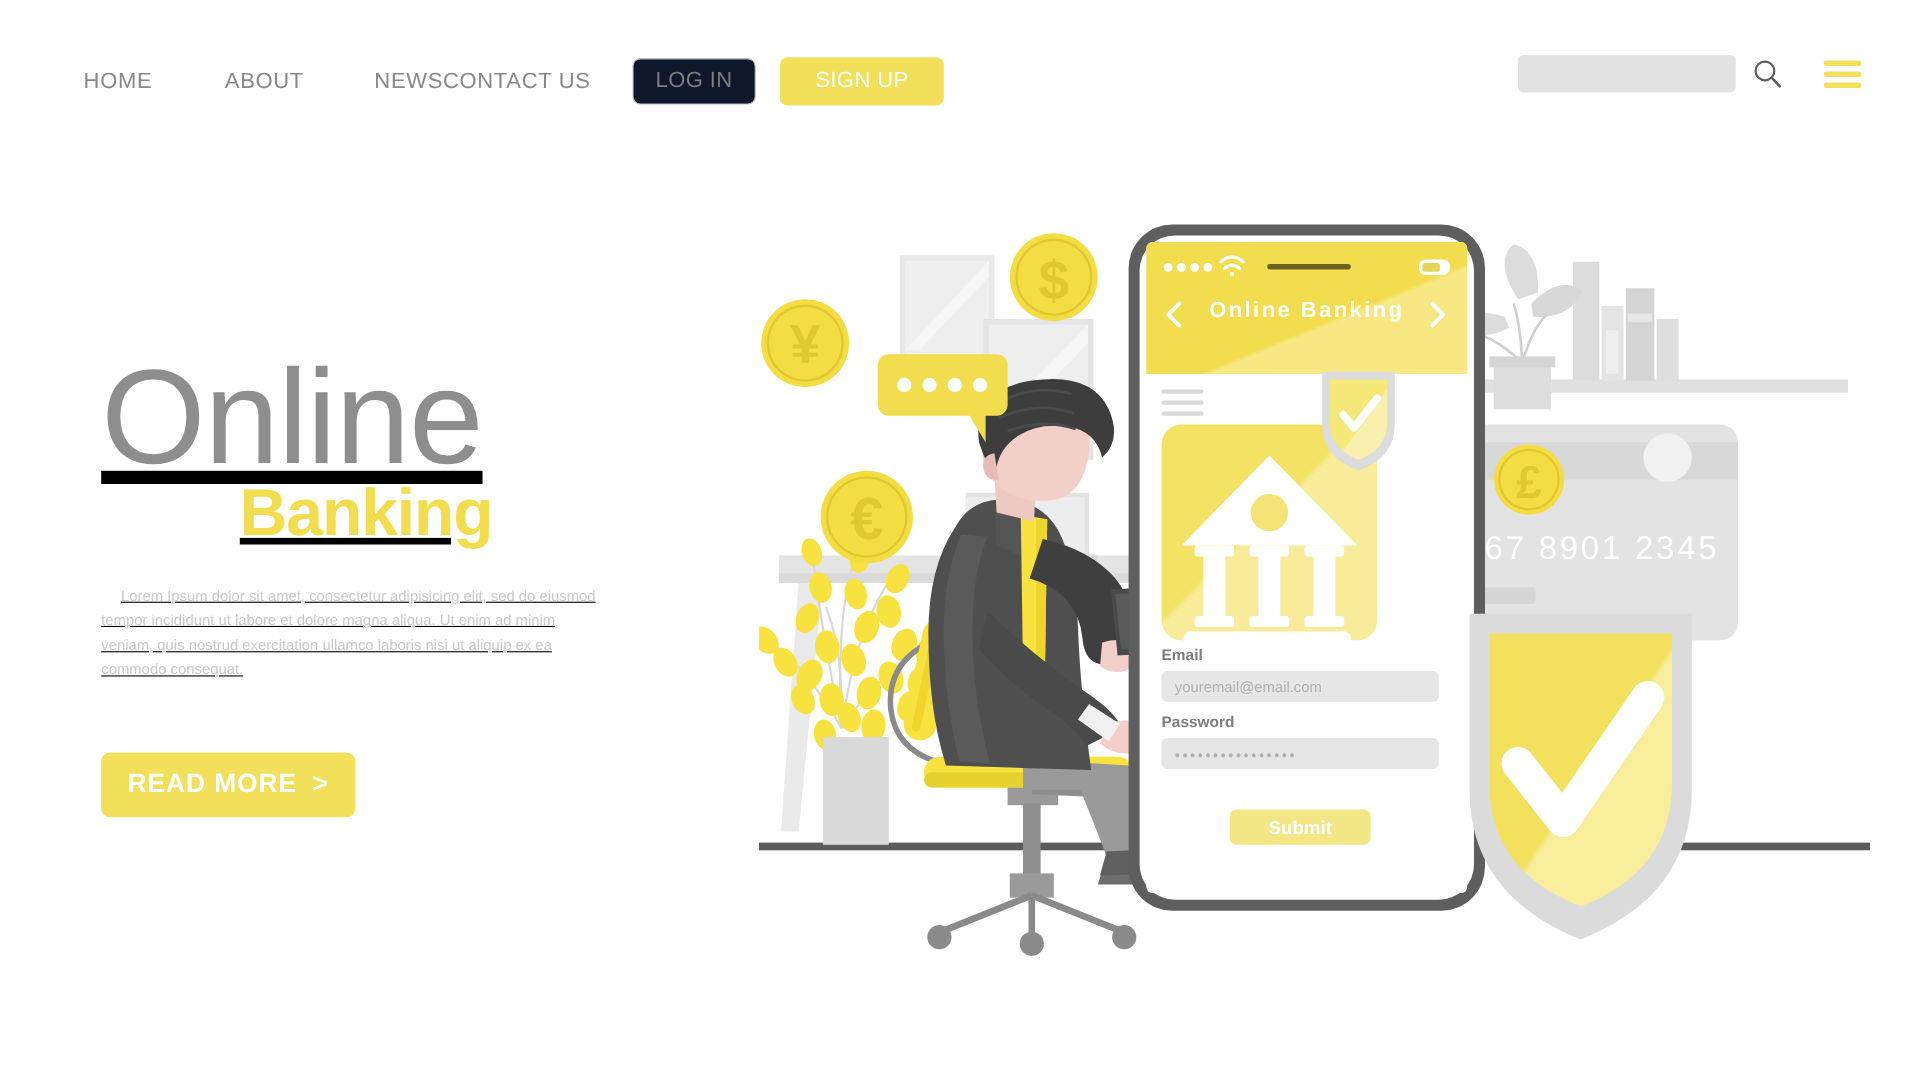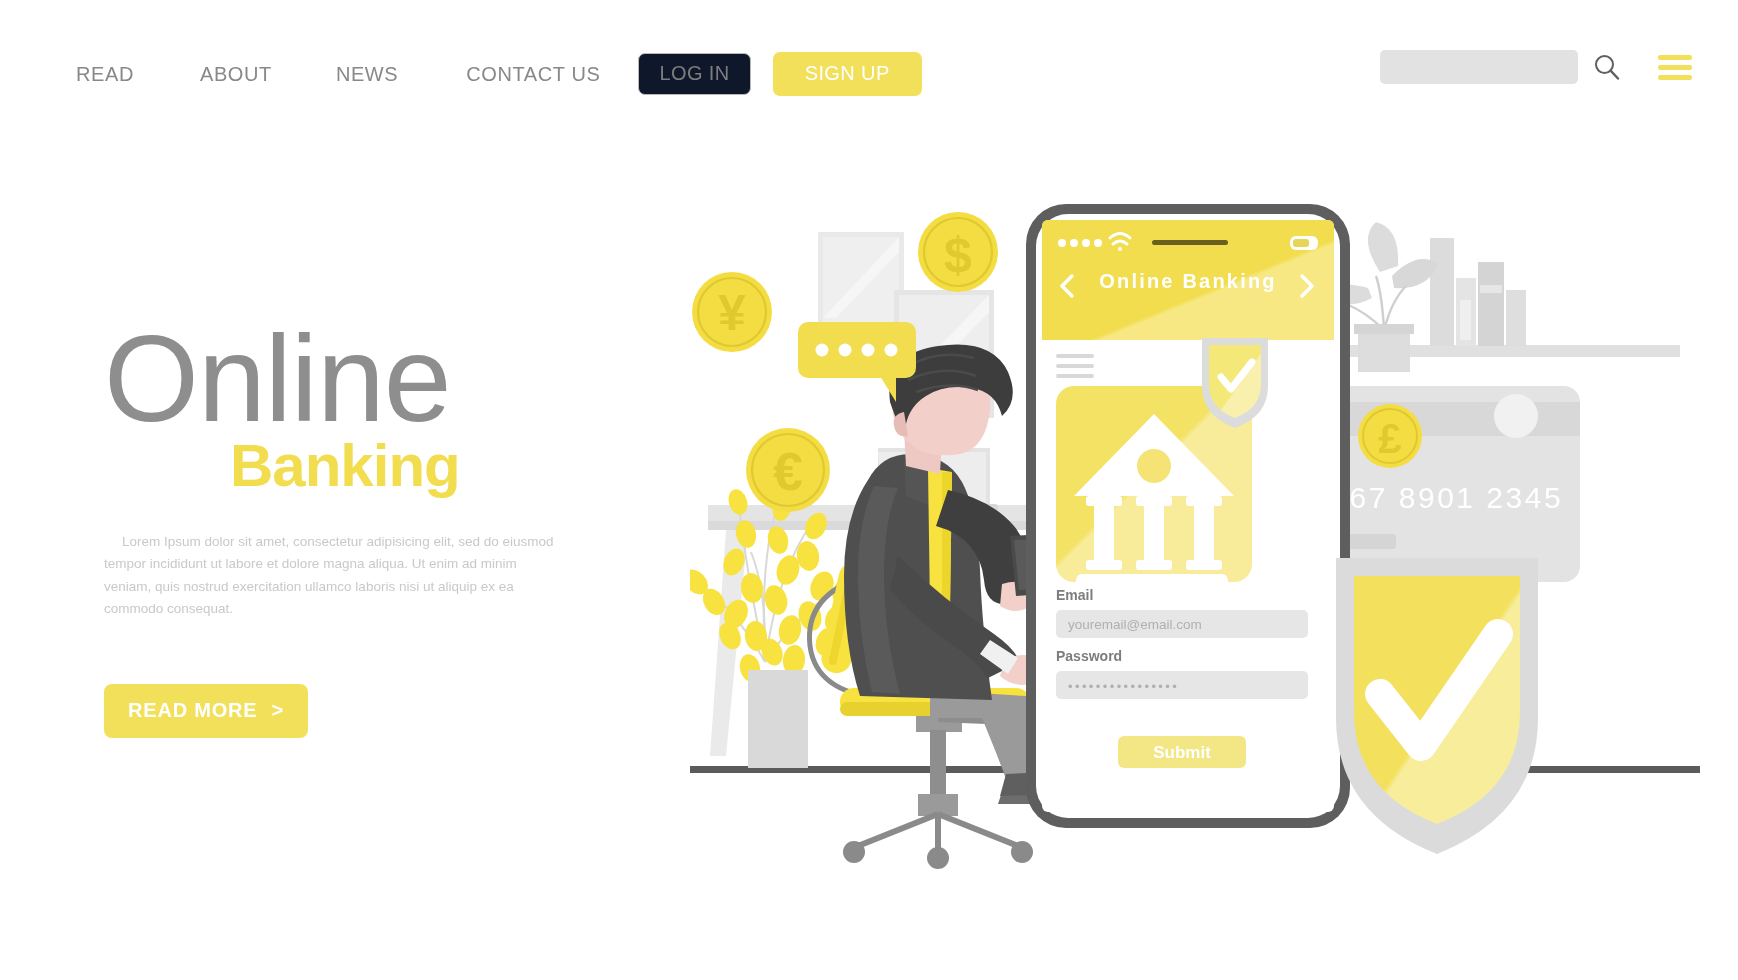--- a/index.html
+++ b/index.html
@@ -16,21 +16,21 @@
     position: absolute; top: 0; left: 0; width: 1738px; height: 130px;
     display: flex; align-items: center;
   }
   .nav-left { position: absolute; left: 76px; top: 52px; display: flex; align-items: center; gap: 0; }
   .nav-link {
     color: #888888; font-size: 20px; letter-spacing: 0.6px;
     text-decoration: none; cursor: pointer; white-space: nowrap;
   }
   .nav-link.home    { margin-right: 66px; }
   .nav-link.about   { margin-right: 64px; }
-  .nav-link.news    { margin-right: 68px; }
+  .nav-link.news    { }
   .nav-link.contact { margin-right: 38px; }
   .btn-login {
     border: 1.5px solid #b9b9b9; border-radius: 7px; background: #0f172a;
     color: #7d7d7d; font-size: 20px; letter-spacing: .4px;
     padding: 8px 20px 9px; cursor: pointer; white-space: nowrap;
     font-family: "Liberation Sans", sans-serif; margin-right: 22px;
   }
   .btn-signup {
     border: none; border-radius: 7px; background: #f2e05a;
     color: #ffffff; font-size: 20px; letter-spacing: .4px;
@@ -42,54 +42,54 @@
     width: 198px; height: 34px; background: #e2e2e2; border: none;
     border-radius: 5px; outline: none; padding: 0 10px;
     font-family: "Liberation Sans", sans-serif; font-size: 14px; color: #777;
   }
   .search-icon { margin-left: 14px; width: 30px; height: 30px; cursor: pointer; display:block; }
   .burger { margin-left: 36px; width: 34px; cursor: pointer; display: flex;
             flex-direction: column; gap: 5px; }
   .burger i { display: block; height: 5px; border-radius: 2px; background: #f2e05a; }
 
   
-  .hero-copy { position: absolute; left: 104px; top: 318px; width: 470px; }
+  .hero-copy { position: absolute; left: 92px; top: 318px; width: 470px; text-decoration: underline; }
   .title-1 {
     font-size: 122px; line-height: 1.0; color: #8e8e8e; font-weight: 300;
     letter-spacing: -1px; font-family: "Liberation Sans", sans-serif;
   }
   .title-2 {
     font-size: 60px; line-height: 1.05; color: #f2dd4e; font-weight: bold;
     letter-spacing: -1px; margin-top: -6px; margin-left: 126px;
     font-family: "Liberation Sans", sans-serif;
   }
   .hero-para {
     margin-top: 34px; font-size: 13.5px; line-height: 1.65; color: #c9c9c9;
     width: 452px; text-indent: 18px;
   }
   .btn-readmore {
     margin-top: 64px; display: inline-flex; align-items: center; gap: 14px;
     background: #f2e05a; color: #ffffff; border: none; border-radius: 8px;
-    padding: 15px 24px 16px; font-size: 20px; font-weight: bold;
+    padding: 15px 24px 16px; font-size: 24px; font-weight: bold;
     letter-spacing: .8px; cursor: pointer;
     font-family: "Liberation Sans", sans-serif;
   }
 
   
   .illustration { position: absolute; left: 690px; top: 190px; width: 1010px; height: 700px; }
   .illustration svg { display: block; }
 </style>
 </head>
 <body>
 
 <div class="page">
 
   <div class="navbar">
     <div class="nav-left">
-      <a class="nav-link home" href="#">READ</a>
+      <a class="nav-link home" href="#">HOME</a>
       <a class="nav-link about" href="#">ABOUT</a>
       <a class="nav-link news" href="#">NEWS</a>
       <a class="nav-link contact" href="#">CONTACT US</a>
       <button class="btn-login">LOG IN</button>
       <button class="btn-signup">SIGN UP</button>
     </div>
 
     <div class="nav-right">
       <input class="search-input" type="text" placeholder="" style="">
       <svg class="search-icon" viewBox="0 0 30 30">

